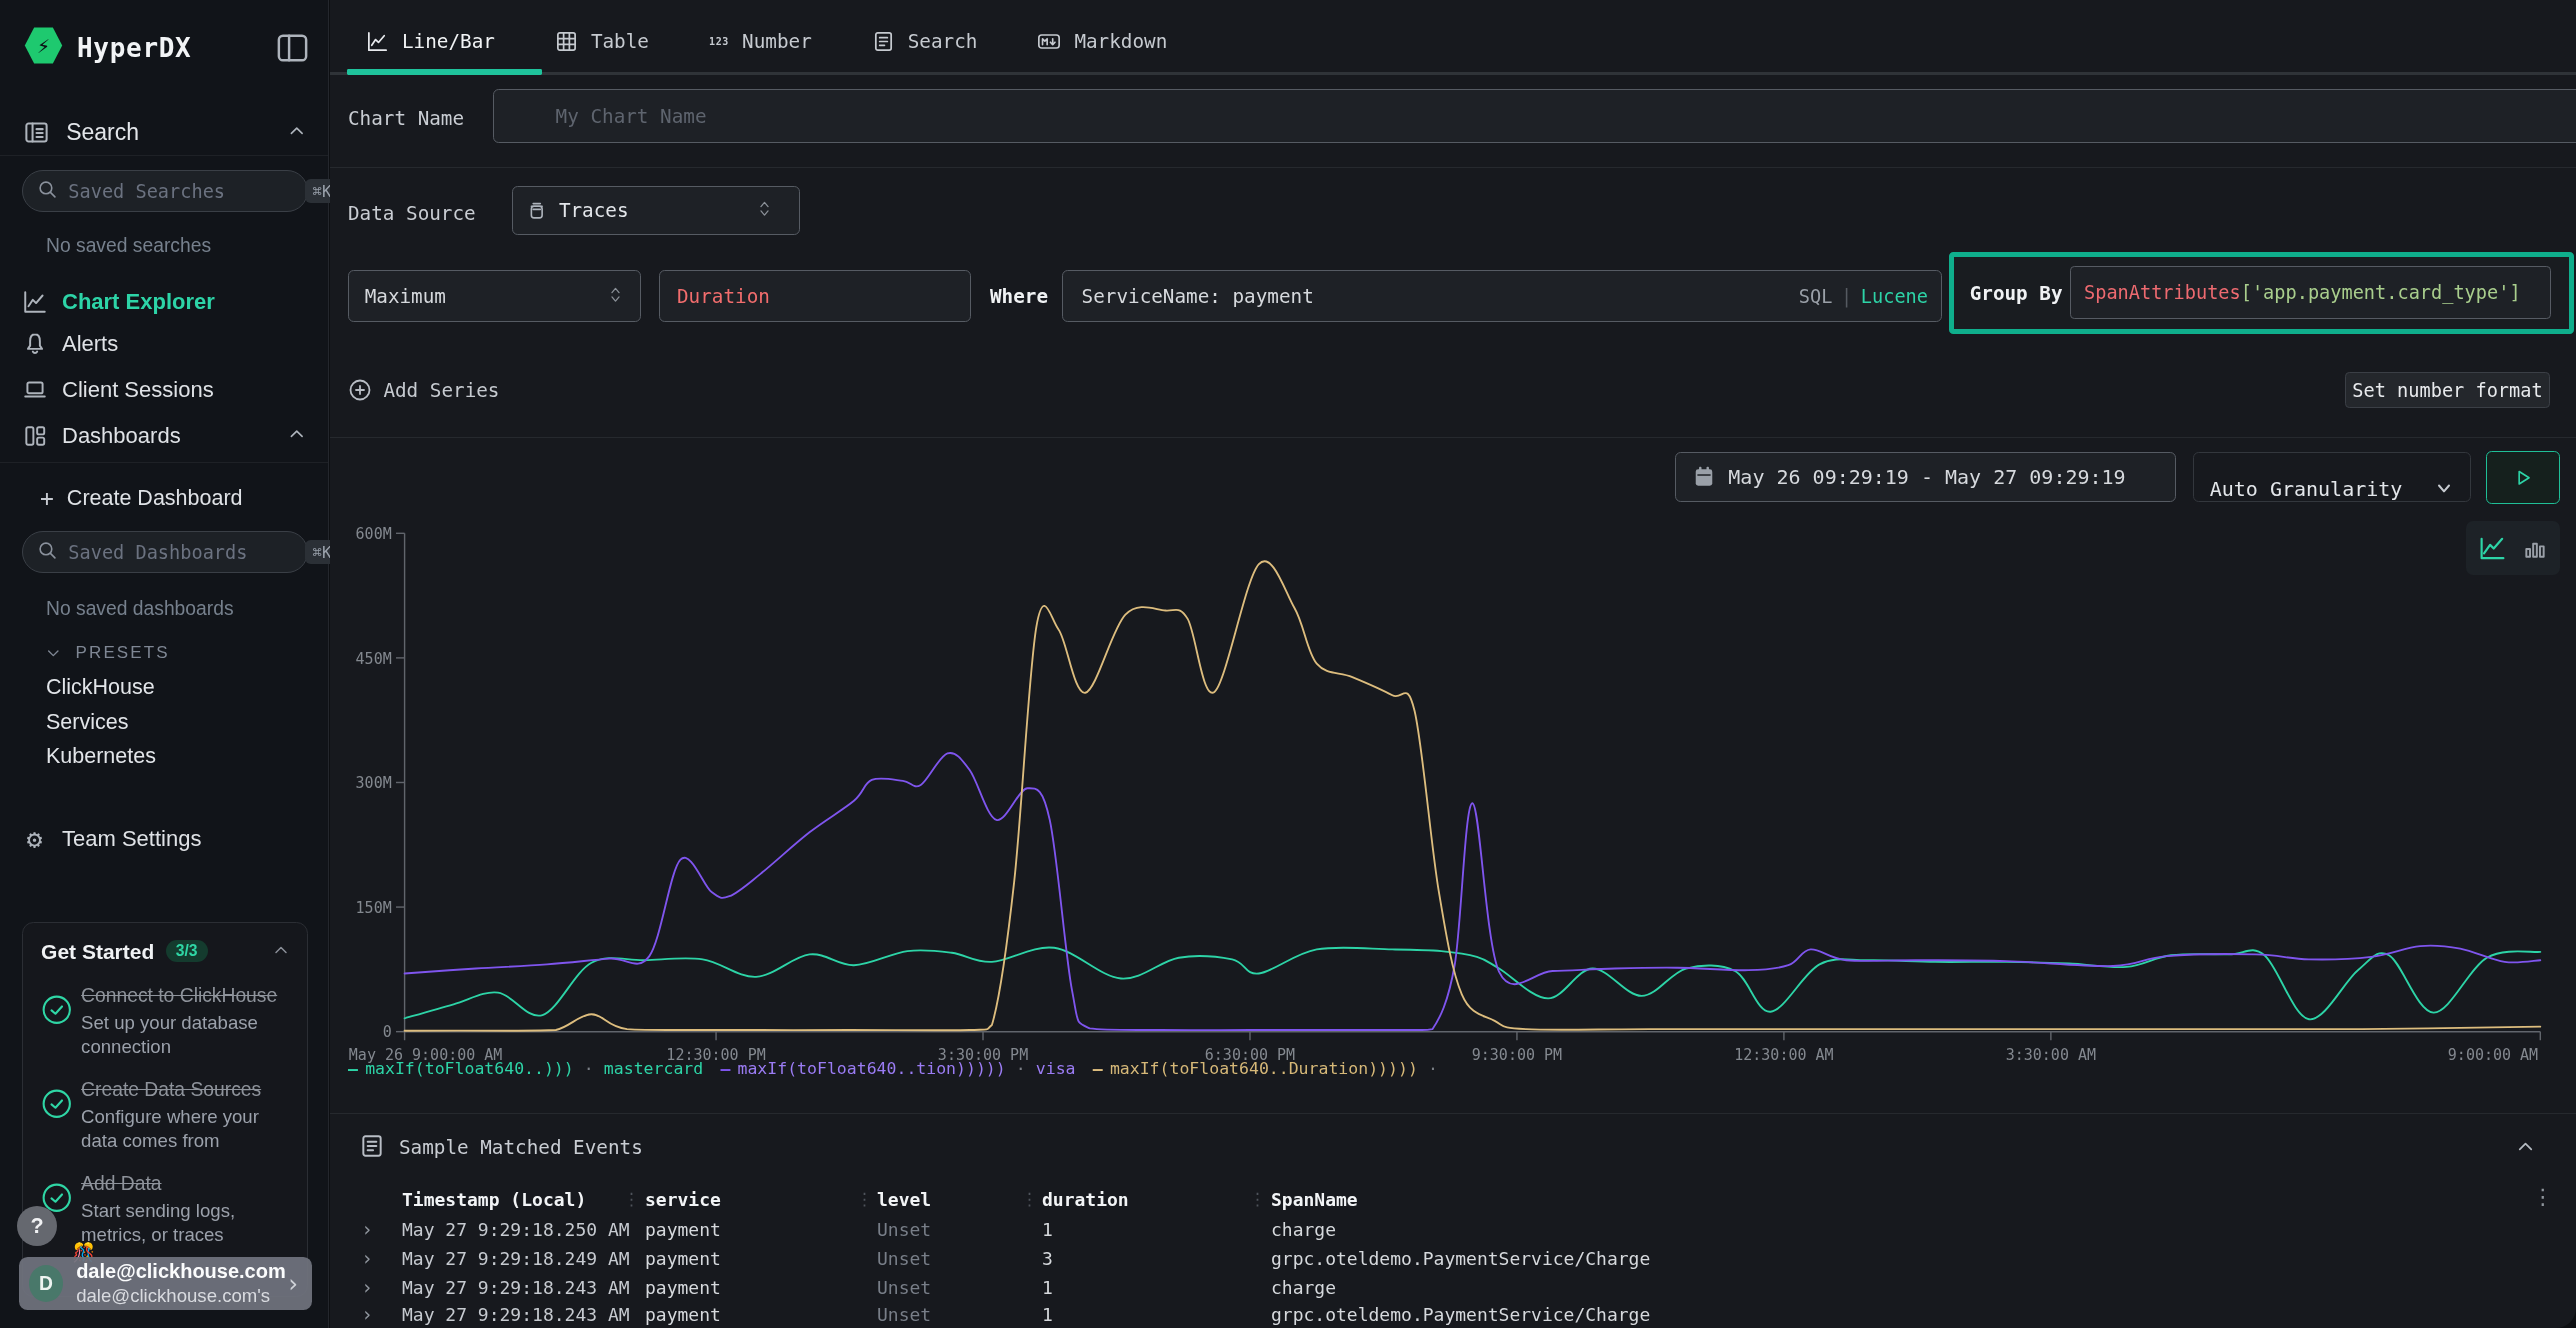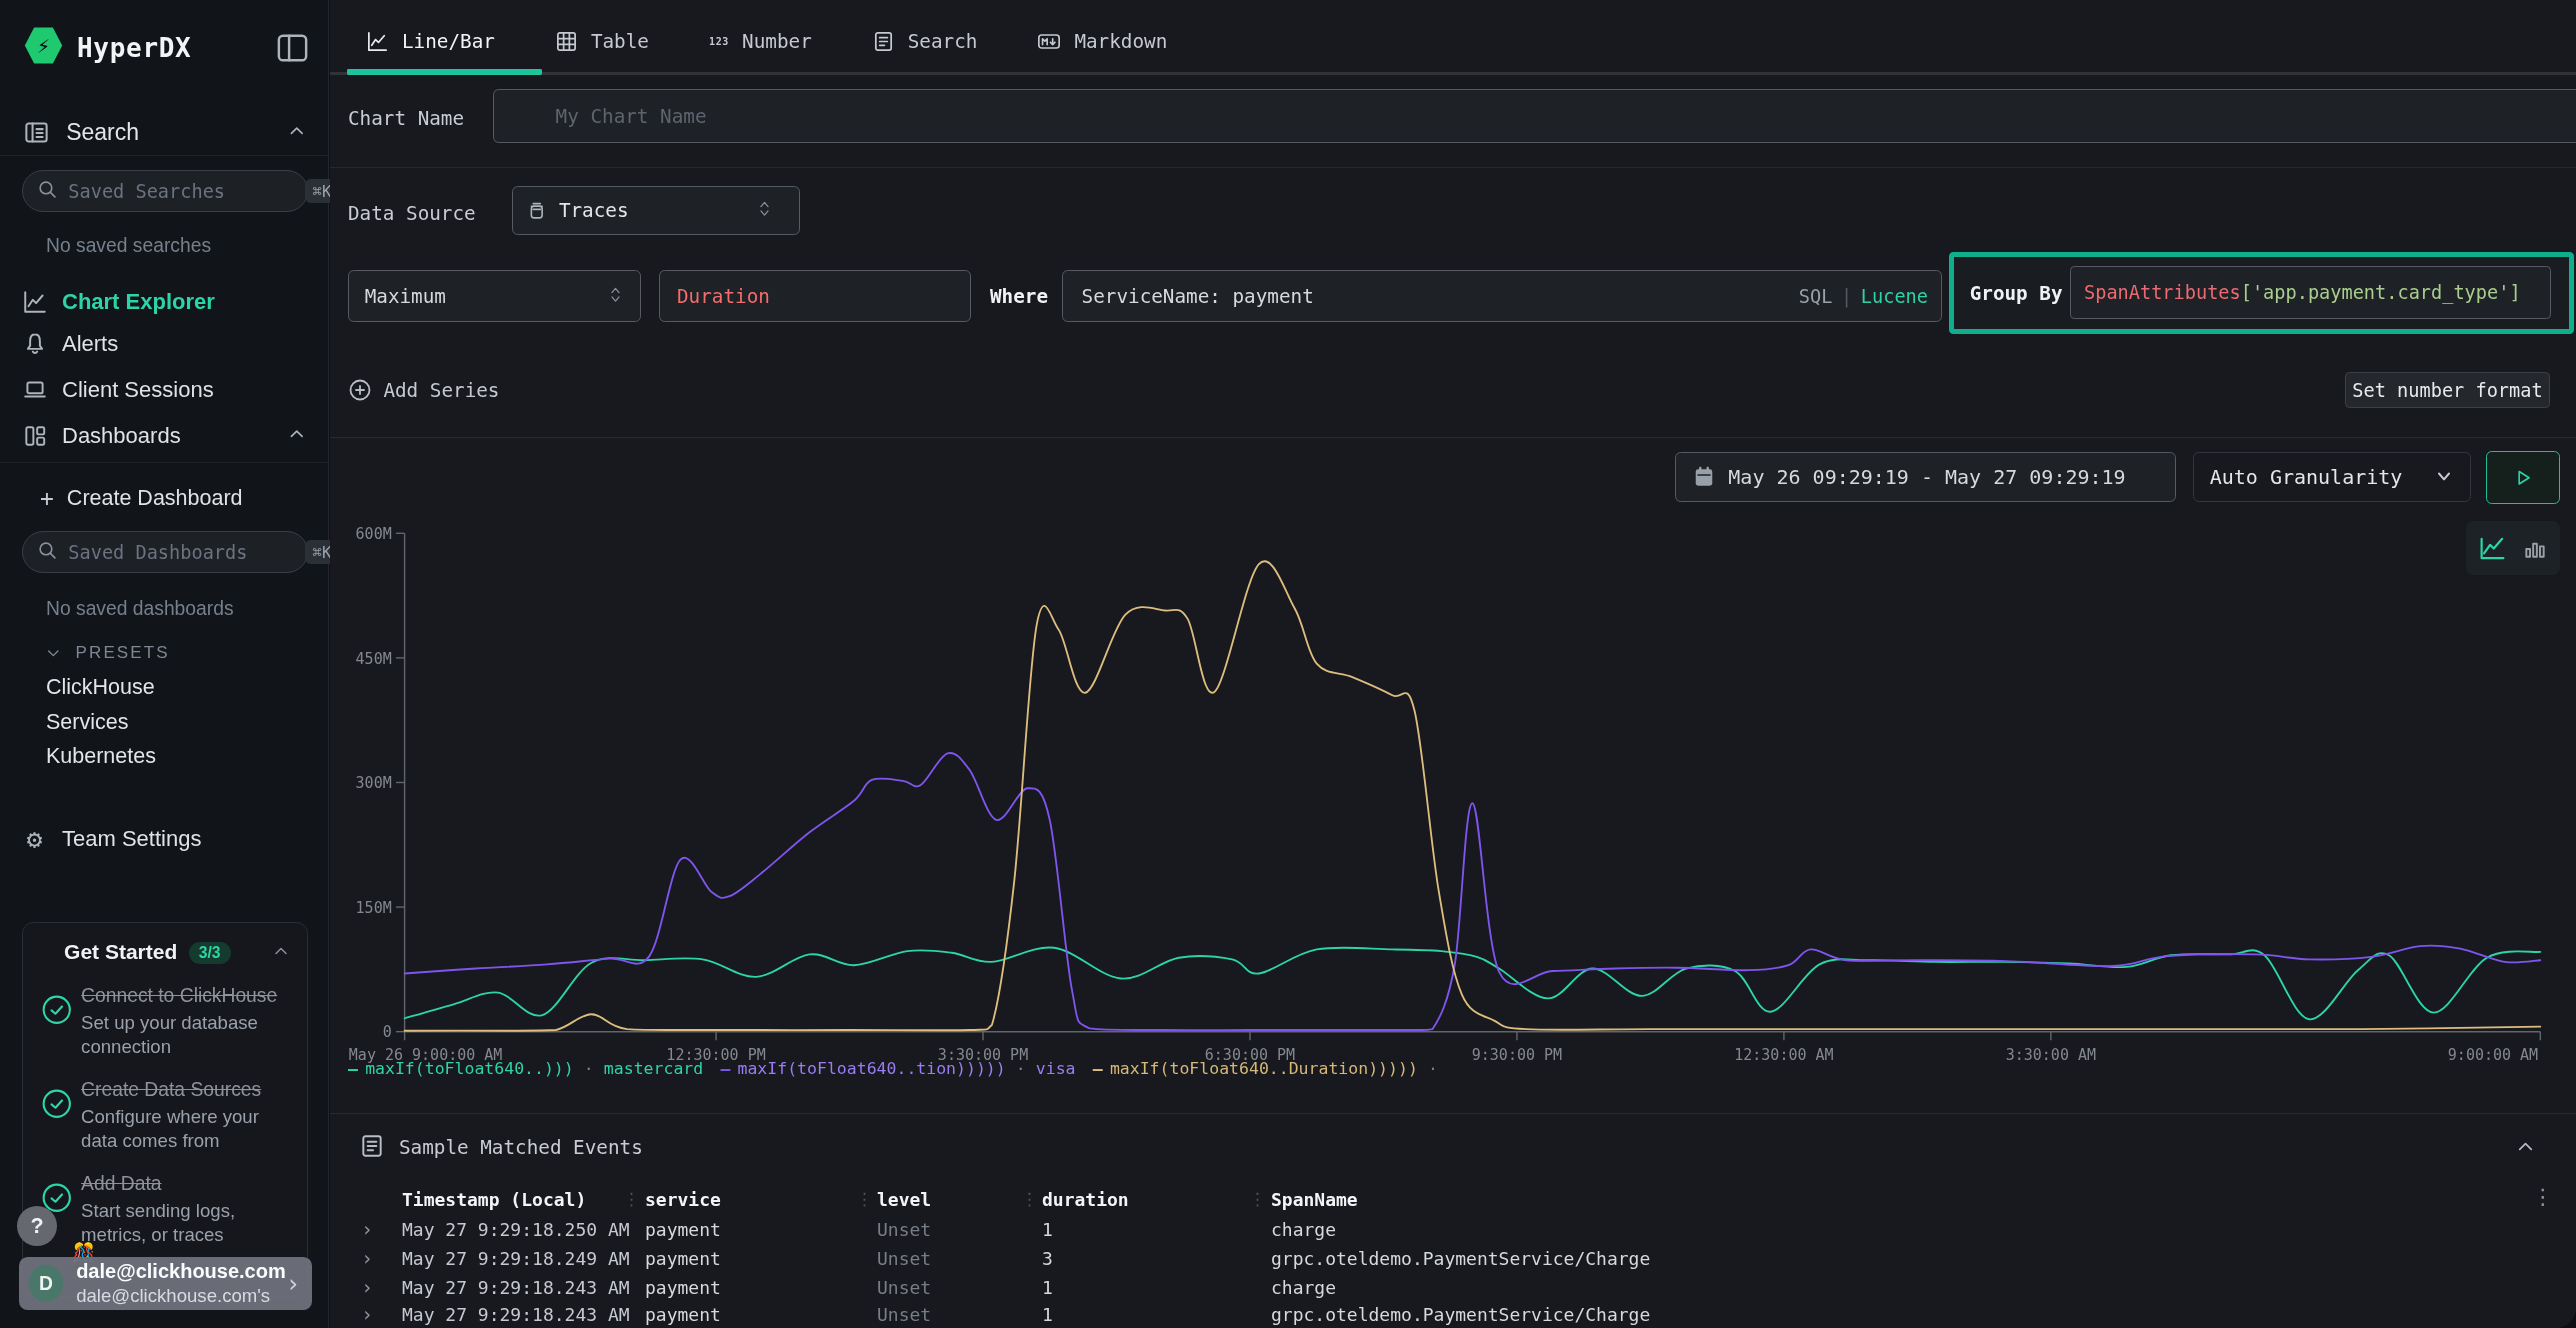--- a/index.html
+++ b/index.html
@@ -29,21 +29,21 @@
   .side-empty { position:absolute; left:46px; font-size:19.3px; color:#76808d; font-family:"Liberation Sans",sans-serif; }
   .nav-item { position:absolute; left:0; width:329px; height:43px; display:flex; align-items:center; cursor:pointer; }
   .nav-item .lbl { font-size:22px; color:#dfe2e6; margin-left:13px; font-family:"Liberation Sans",sans-serif; }
   .nav-item.active .lbl { color:#2dd4a7; font-weight:bold; }
   .side-sub { position:absolute; font-size:21.5px; color:#e2e5e9; font-family:"Liberation Sans",sans-serif; cursor:pointer; }
   .presets-hdr { position:absolute; left:44px; display:flex; align-items:center; gap:13px; color:#7f8794; }
   .presets-hdr .t { font-size:17px; letter-spacing:2.1px; font-family:"Liberation Sans",sans-serif; }
   
   #gs-card { position:absolute; left:21.5px; top:922px; width:286px; height:375px; background:#15171c;
     border:0.7px solid #2b2e34; border-radius:11.4px; overflow:hidden; }
-  .gs-hdr { display:flex; align-items:flex-end; padding:17px 15.7px 7.2px 18.6px;margin-left:23px; }
+  .gs-hdr { display:flex; align-items:flex-start; padding:17px 15.7px 7.2px 18.6px; }
   .gs-title { font-size:21px; font-weight:bold; color:#f0f2f4; font-family:"Liberation Sans",sans-serif; }
   .gs-badge { margin-left:11.4px; background:#143b2e; color:#2fd6a5; font-weight:bold; font-size:15.7px; border-radius:715px;
     padding:2.1px 10px; font-family:"Liberation Sans",sans-serif; }
   .gs-item { display:flex; padding:13px 14.3px 5.7px 18.6px; }
   .gs-check { flex:0 0 40px; padding-top:10px; }
   .gs-texts { font-family:"Liberation Sans",sans-serif; }
   .gs-item-title { font-size:19.3px; color:#8e939b; text-decoration:line-through; line-height:1.25; max-width:208px; }
   .gs-item-desc { font-size:18.6px; color:#9ba1ab; line-height:1.3; margin-top:2.9px; max-width:215px; }
   .gs-extra { position:absolute; left:50px; top:319px; font-size:18.6px; }
   #help-btn { position:absolute; left:17px; top:1206px; width:40px; height:40px; border-radius:50%; background:#65686f;
@@ -81,21 +81,21 @@
   #groupby-box .gb-label { font-size:19.3px; font-weight:bold; color:#f0f2f4; margin-left:15.7px; }
   #gb-input { position:absolute; left:116px; top:8.6px; width:481px; height:53px; background:#1e2126;
     border:0.7px solid #565b63; border-radius:4.3px; display:flex; align-items:center; padding:0 13px; font-size:18.6px; }
   .code-red { color:#ed6a70; }
   .code-green { color:#a9ce8d; }
 
   #add-series { position:absolute; left:18px; top:378px; display:flex; align-items:center; gap:11.4px; color:#c6cad0; font-size:19.3px; }
   #set-num-btn { position:absolute; left:2015px; top:372px; width:205px; height:36px; background:#24272c;
     border:0.7px solid #3b3f46; border-radius:4.3px; color:#e8eaed; font-size:18.6px; display:flex; align-items:center; justify-content:center; }
   #gran-box { position:absolute; left:1863px; top:452px; width:278px; height:50px; background:#17191e;
-    border:0.7px solid #33373d; border-radius:5.7px; display:flex; align-items:center; padding:0 15.7px; }
+    border:0.7px solid #33373d; border-radius:5.7px; display:flex; align-items:flex-end; padding:0 15.7px; }
   #gran-box .txt { font-size:20px; color:#e3e6ea; }
   #run-btn { position:absolute; left:2156px; top:451px; width:74px; height:53px; border:1.4px solid #1fbf97; border-radius:5.7px;
     background:#15201d; display:flex; align-items:center; justify-content:center; }
   #chart-toggle { position:absolute; left:2136px; top:521px; width:94px; height:54px; background:#1d2227; border-radius:7.2px;
     display:flex; align-items:center; justify-content:center; gap:14.3px; }
 
   #chart-wrap { position:absolute; left:0; top:514px; width:2247px; height:572px; }
   #legend { position:absolute; left:18px; top:1059px; display:flex; align-items:center; font-size:16.5px; gap:7.2px; }
   .legend-dash { font-weight:bold; }
   .legend-dot { color:#7a7f86; padding:0 2.9px; }

